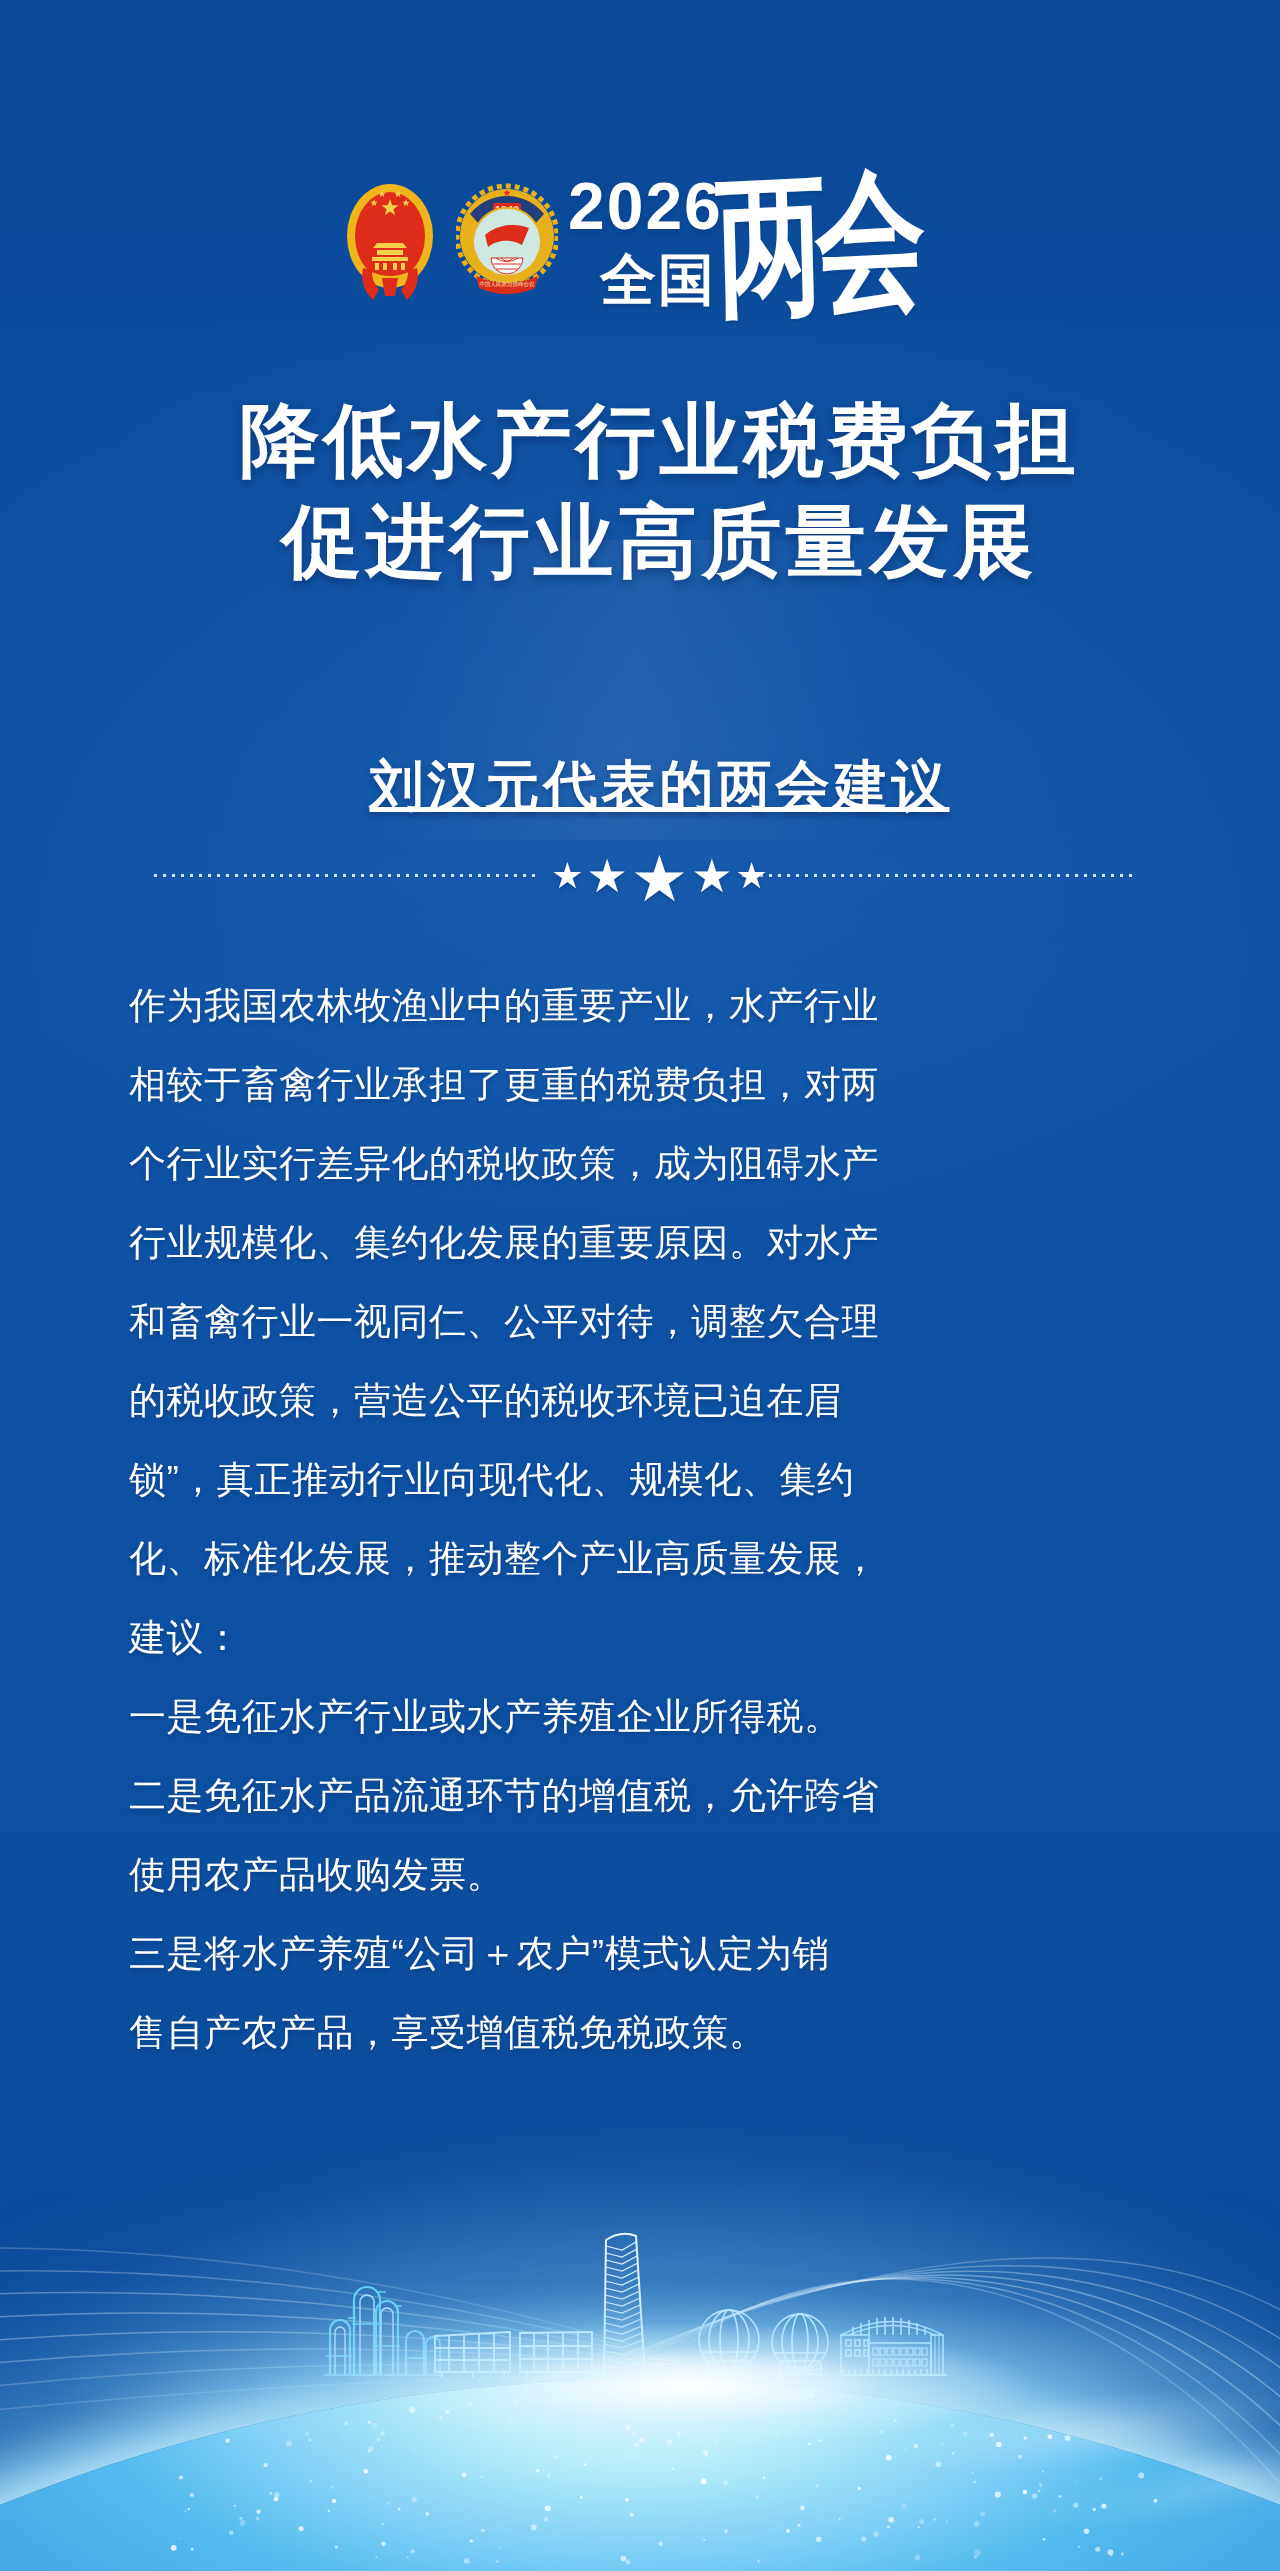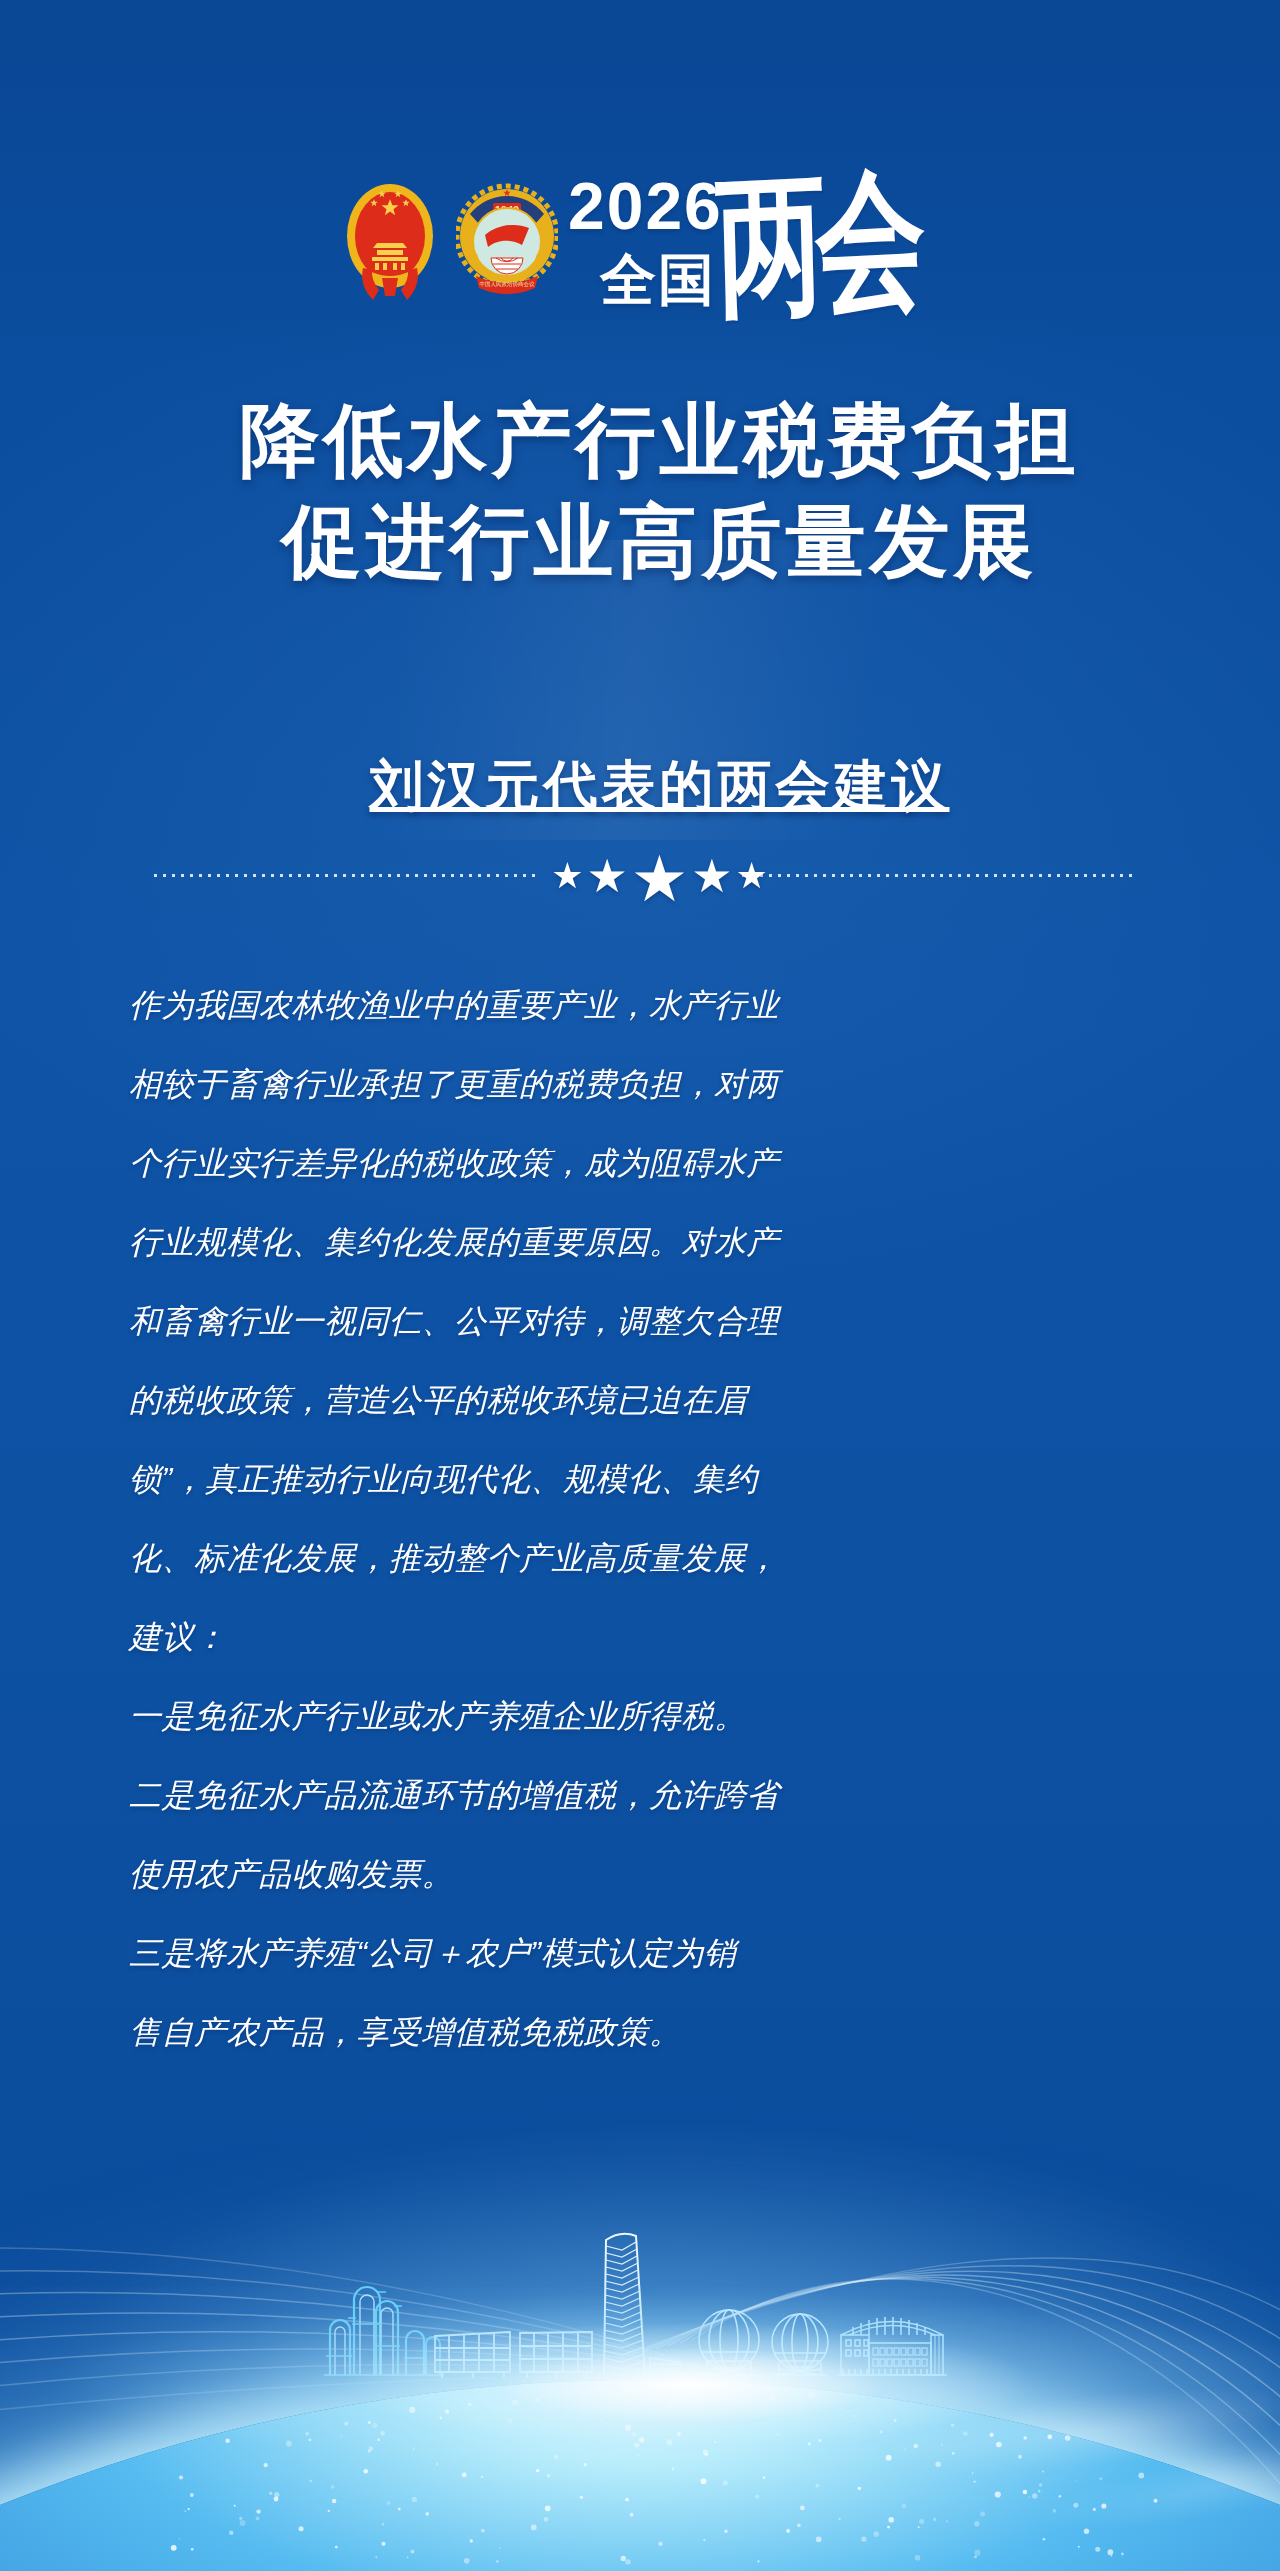--- a/index.html
+++ b/index.html
@@ -35,22 +35,22 @@
   .dot-left{left:154px;width:384px;}
   .dot-right{left:742px;width:392px;}
   .stars{position:absolute;left:50%;top:0;height:72px;transform:translateX(-50%);
     display:flex;align-items:center;justify-content:center;gap:3px;color:#fff;}
   .stars span{line-height:1;text-shadow:0 2px 4px rgba(3,36,92,.4);}
   .stars span:nth-child(1),.stars span:nth-child(5){font-size:36px;}
   .stars span:nth-child(2),.stars span:nth-child(4){font-size:46px;}
   .stars span:nth-child(3){font-size:64px;margin-top:6px;}
   
   .body{position:absolute;left:129px;top:966px;width:1030px;}
-  .body .line{font-size:32px;line-height:79px;letter-spacing:.5px;white-space:nowrap;
-    text-shadow:0 2px 4px rgba(3,36,92,.4);font-style:italic;}
+  .body .line{font-size:37px;line-height:79px;letter-spacing:.5px;white-space:nowrap;
+    text-shadow:0 2px 4px rgba(3,36,92,.4);}
   
   .scene{position:absolute;left:0;top:2100px;width:1280px;height:471px;}
   .scene>*{position:absolute;}
   .cone{left:40px;top:10px;width:1300px;height:430px;
     background:radial-gradient(ellipse at 50% 64%,rgba(130,195,245,.32),rgba(130,195,245,0) 68%);}
   .swoosh{left:0;top:0;}
   .skyline{left:318px;top:128px;}
   .globe{left:50%;top:280px;width:3400px;height:3400px;margin-left:-1700px;border-radius:50%;
     background:radial-gradient(ellipse 2300px 980px at 50% 0px,
       #eafbff 0%,#bdeffc 8%,#55bbf0 24%,#3795dd 42%,#2d7ccc 60%,#2a72c2 82%);

